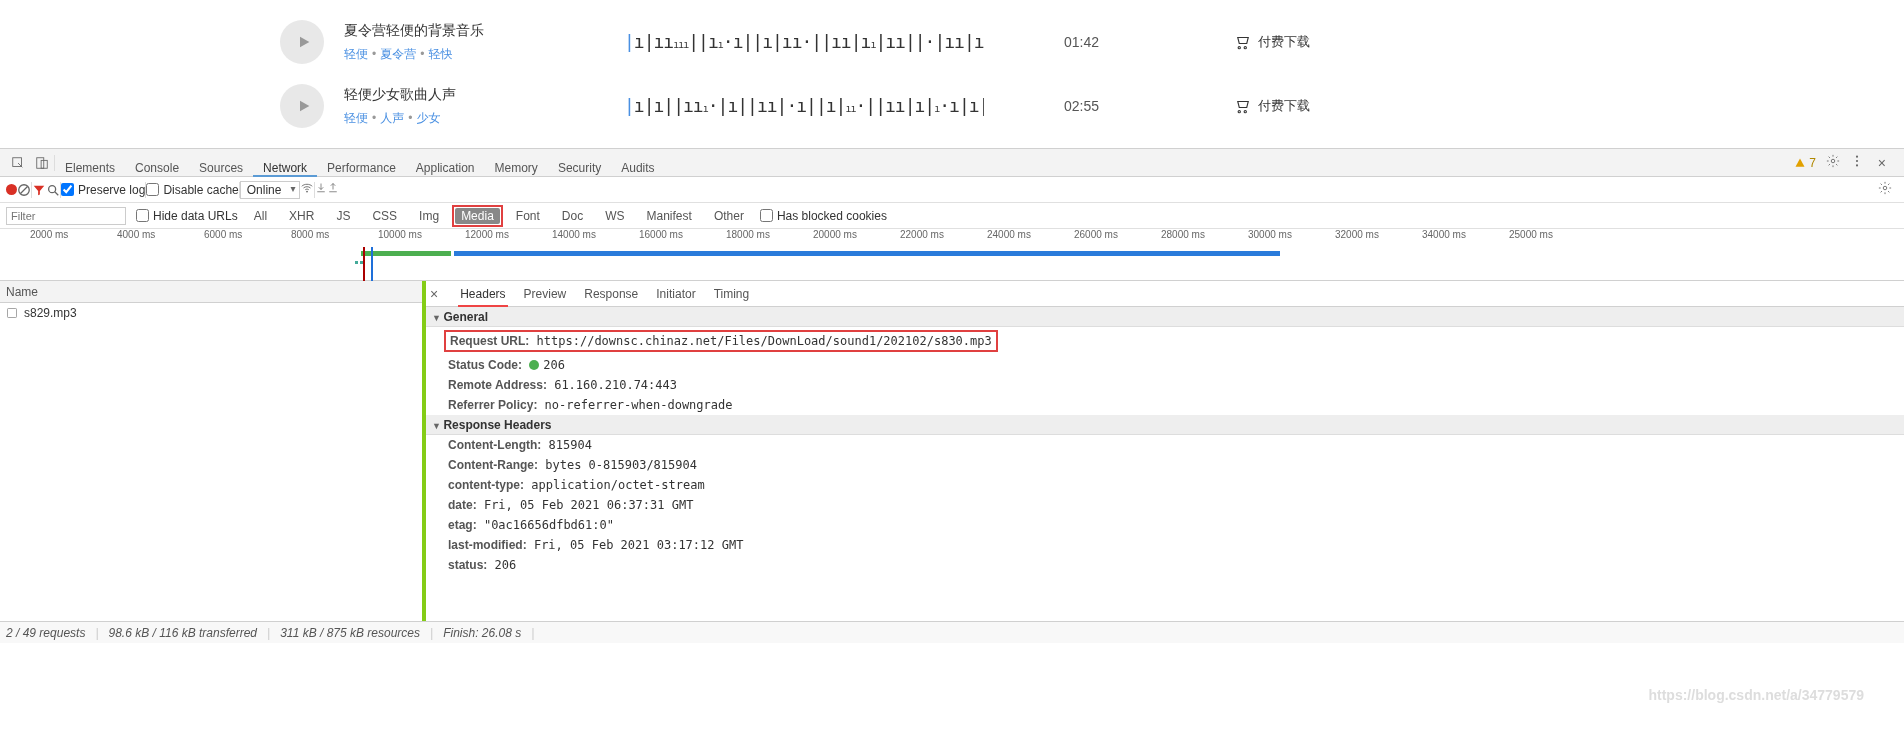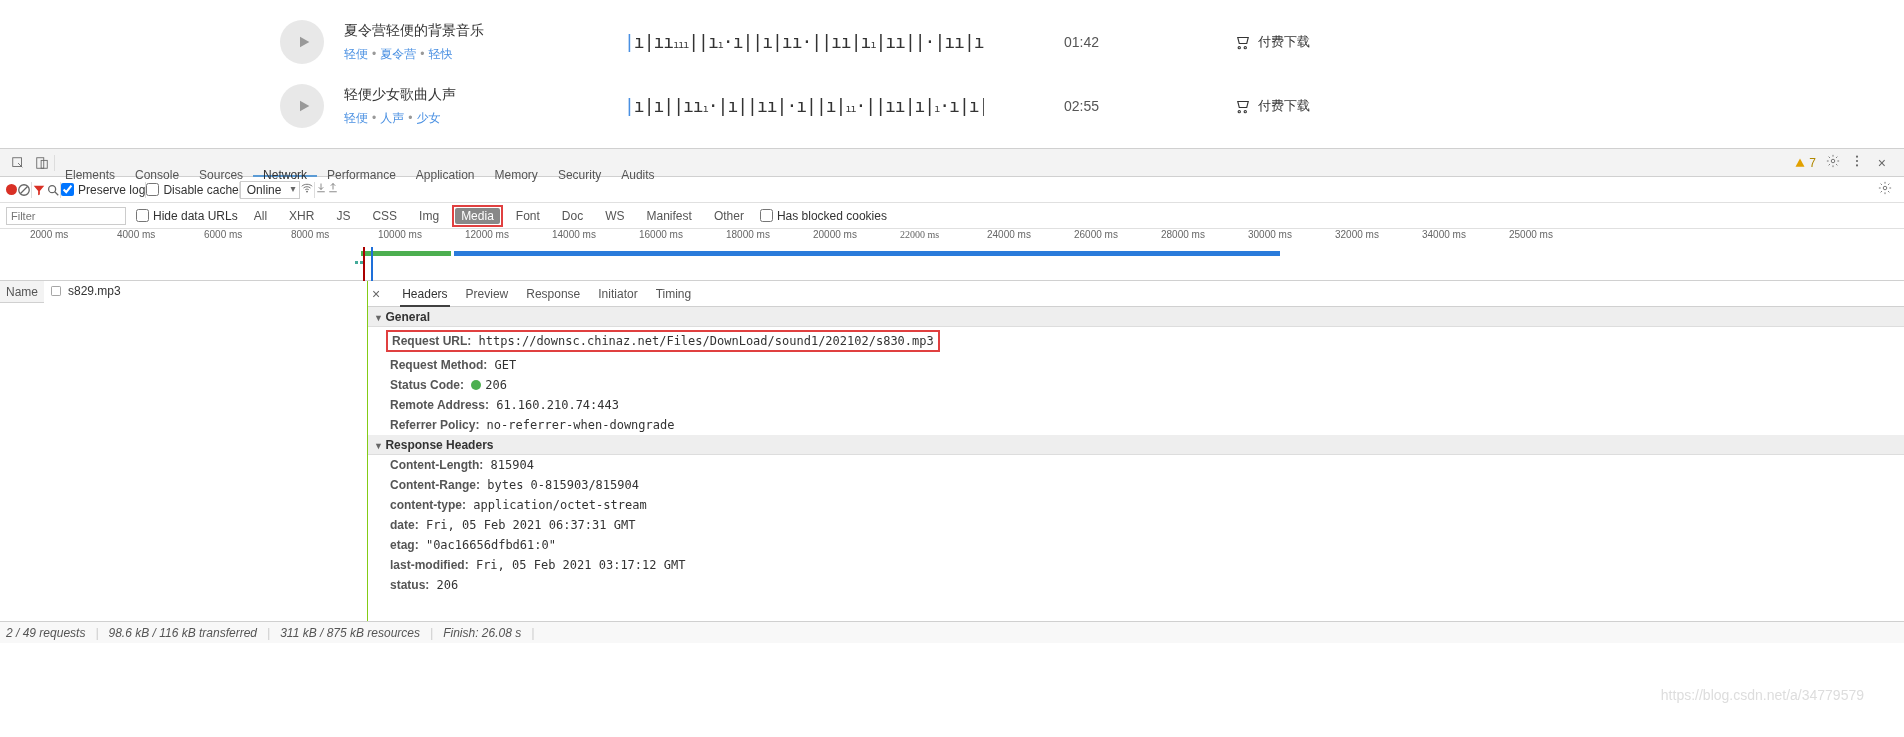--- a/index.html
+++ b/index.html
@@ -19,21 +19,21 @@
 .waveform .blue { color: #4a90e2; }
 .duration { width: 90px; font-size: 14px; color: #555; margin-left: 80px; }
 .download { display: flex; align-items: center; cursor: pointer; margin-left: 80px; }
 .download svg { width: 18px; height: 18px; stroke: #333; fill: none; margin-right: 6px; }
 .download span { font-size: 13px; color: #333; }
 
 
 .devtools { border-top: 1px solid #d0d0d0; }
 .dt-tabs { display: flex; align-items: center; height: 28px; border-bottom: 1px solid #d0d0d0; padding: 0 6px; background: #f3f3f3; }
 .dt-tab-icon { width: 16px; height: 16px; display: flex; align-items: center; justify-content: center; margin: 0 4px; cursor: pointer; color: #666; }
-.dt-tab { padding: 12px 10px; height: 28px; line-height: 28px; color: #555; cursor: pointer; position: relative; }
+.dt-tab { padding: 5px 10px; height: 28px; line-height: 28px; color: #555; cursor: pointer; position: relative; }
 .dt-tab.active { color: #333; border-bottom: 2px solid #5b9bd5; }
 .dt-right { margin-left: auto; display: flex; align-items: center; gap: 10px; padding-right: 8px; }
 .warn-badge { display: flex; align-items: center; gap: 3px; color: #b08800; }
 .warn-badge svg { width: 12px; height: 12px; fill: #e2a100; }
 .gear-icon svg, .vmore-icon svg { width: 14px; height: 14px; fill: #666; }
 .close-x { font-size: 14px; color: #666; cursor: pointer; padding: 0 4px; }
 
 
 .dt-controls { display: flex; align-items: center; height: 26px; border-bottom: 1px solid #e0e0e0; padding: 0 6px; }
 .rec-dot { width: 11px; height: 11px; border-radius: 50%; background: #d93025; }
@@ -61,44 +61,44 @@
 .tl-tick { position: absolute; top: 0; font-size: 10px; color: #666; }
 .tl-bars { position: relative; height: 34px; }
 .tl-bar-green { position: absolute; top: 4px; height: 5px; background: #4caf50; }
 .tl-bar-blue { position: absolute; top: 4px; height: 5px; background: #2a7bdb; }
 .tl-marker { position: absolute; top: 0; bottom: 0; width: 2px; background: #a00; }
 .tl-marker-b { position: absolute; top: 0; bottom: 0; width: 2px; background: #1e6fd9; }
 .tl-eventbar { position: absolute; top: 14px; height: 3px; width: 3px; background: #4a9; }
 
 
 .split { display: flex; height: 340px; }
-.name-pane { width: 368px; border-right: 1px solid #84cc16; display: flex; flex-direction: row; }
+.name-pane { width: 426px; border-right: 4px solid #84cc16; display: flex; flex-direction: column; }
 .name-header { height: 22px; border-bottom: 1px solid #d0d0d0; padding: 0 6px; line-height: 22px; color: #555; background: #f3f3f3; }
 .name-row { display: flex; align-items: center; height: 20px; padding: 0 6px; gap: 6px; cursor: pointer; }
 .name-row svg { width: 12px; height: 12px; fill: none; stroke: #888; }
 
 .detail-pane { flex: 1; display: flex; flex-direction: column; }
 .detail-tabs { display: flex; align-items: center; height: 26px; border-bottom: 1px solid #d0d0d0; padding: 0 4px; gap: 14px; }
 .detail-close { font-size: 14px; color: #666; cursor: pointer; margin-right: 6px; }
 .detail-tab { height: 26px; line-height: 26px; color: #555; cursor: pointer; padding: 0 2px; }
-.detail-tab.active { color: #333; border-bottom: 2px solid #404040; }
+.detail-tab.active { color: #333; border-bottom: 2px solid #ef4444; }
 
 .section-head { background: #eee; height: 20px; line-height: 20px; padding: 0 6px; color: #333; font-weight: bold; border-bottom: 1px solid #ddd; }
 .section-head::before { content: "▼ "; font-size: 9px; color: #666; }
 .kv { padding: 3px 6px 3px 22px; font-family: Consolas, monospace; font-size: 12px; }
 .kv .k { color: #555; font-family: Arial; font-weight: bold; }
 .kv .v { color: #333; }
 .status-dot { display: inline-block; width: 10px; height: 10px; border-radius: 50%; background: #4caf50; margin-right: 4px; vertical-align: -1px; }
 .req-url-box { border: 2px solid #e04040; display: inline-block; padding: 2px 4px; margin-left: -4px; }
 
 
 .statusbar { display: flex; align-items: center; height: 22px; border-top: 1px solid #d0d0d0; padding: 0 6px; gap: 10px; color: #555; background: #f8f8f8; font-style: italic; }
 .statusbar .sep { color: #ccc; }
 
-.watermark { position: absolute; right: 40px; bottom: 34px; color: #ddd; font-size: 14px; pointer-events: none; }
+.watermark { position: absolute; right: 40px; bottom: 34px; color: #ddd; font-size: 14px; pointer-events: none; font-weight: bold; }
 </style>
 </head>
 <body>
 
 <div class="audio-section">
   <div class="audio-item">
     <div class="play-btn">
       <svg viewBox="0 0 24 24">
           <path d="M6 4l14 8-14 8z"></path>
         </svg>
@@ -263,21 +263,21 @@
         <div class="tl-tick" style="left: 30px;">2000 ms</div>
         <div class="tl-tick" style="left: 117px;">4000 ms</div>
         <div class="tl-tick" style="left: 204px;">6000 ms</div>
         <div class="tl-tick" style="left: 291px;">8000 ms</div>
         <div class="tl-tick" style="left: 378px;">10000 ms</div>
         <div class="tl-tick" style="left: 465px;">12000 ms</div>
         <div class="tl-tick" style="left: 552px;">14000 ms</div>
         <div class="tl-tick" style="left: 639px;">16000 ms</div>
         <div class="tl-tick" style="left: 726px;">18000 ms</div>
         <div class="tl-tick" style="left: 813px;">20000 ms</div>
-        <div class="tl-tick" style="left: 900px; font-family: Liberation Serif, serif;">22000 ms</div>
+        <div class="tl-tick" style="left: 900px;">22000 ms</div>
         <div class="tl-tick" style="left: 987px;">24000 ms</div>
         <div class="tl-tick" style="left: 1074px;">26000 ms</div>
         <div class="tl-tick" style="left: 1161px;">28000 ms</div>
         <div class="tl-tick" style="left: 1248px;">30000 ms</div>
         <div class="tl-tick" style="left: 1335px;">32000 ms</div>
         <div class="tl-tick" style="left: 1422px;">34000 ms</div>
         <div class="tl-tick" style="left: 1509px;">25000 ms</div>
       </div>
     <div class="tl-bars">
       <div class="tl-bar-green" style="left:361px; width:90px;"></div>
@@ -303,21 +303,20 @@
       <div class="detail-tabs">
         <div class="detail-close">×</div>
         <div class="detail-tab active">Headers</div>
         <div class="detail-tab">Preview</div>
         <div class="detail-tab">Response</div>
         <div class="detail-tab">Initiator</div>
         <div class="detail-tab">Timing</div>
       </div>
       <div class="section-head">General</div>
       <div class="kv"><span class="req-url-box"><span class="k">Request URL:</span> <span class="v">https://downsc.chinaz.net/Files/DownLoad/sound1/202102/s830.mp3</span></span></div>
-      <div class="kv"><span class="k">Request Method:</span> <span class="v">GET</span></div>
       <div class="kv"><span class="k">Status Code:</span> <span class="status-dot"></span><span class="v">206</span></div>
       <div class="kv"><span class="k">Remote Address:</span> <span class="v">61.160.210.74:443</span></div>
       <div class="kv"><span class="k">Referrer Policy:</span> <span class="v">no-referrer-when-downgrade</span></div>
       <div class="section-head">Response Headers</div>
       <div id="resp-headers">
           <div class="kv"><span class="k">Content-Length:</span> <span class="v">815904</span></div>
           <div class="kv"><span class="k">Content-Range:</span> <span class="v">bytes 0-815903/815904</span></div>
           <div class="kv"><span class="k">content-type:</span> <span class="v">application/octet-stream</span></div>
           <div class="kv"><span class="k">date:</span> <span class="v">Fri, 05 Feb 2021 06:37:31 GMT</span></div>
           <div class="kv"><span class="k">etag:</span> <span class="v">"0ac16656dfbd61:0"</span></div>

